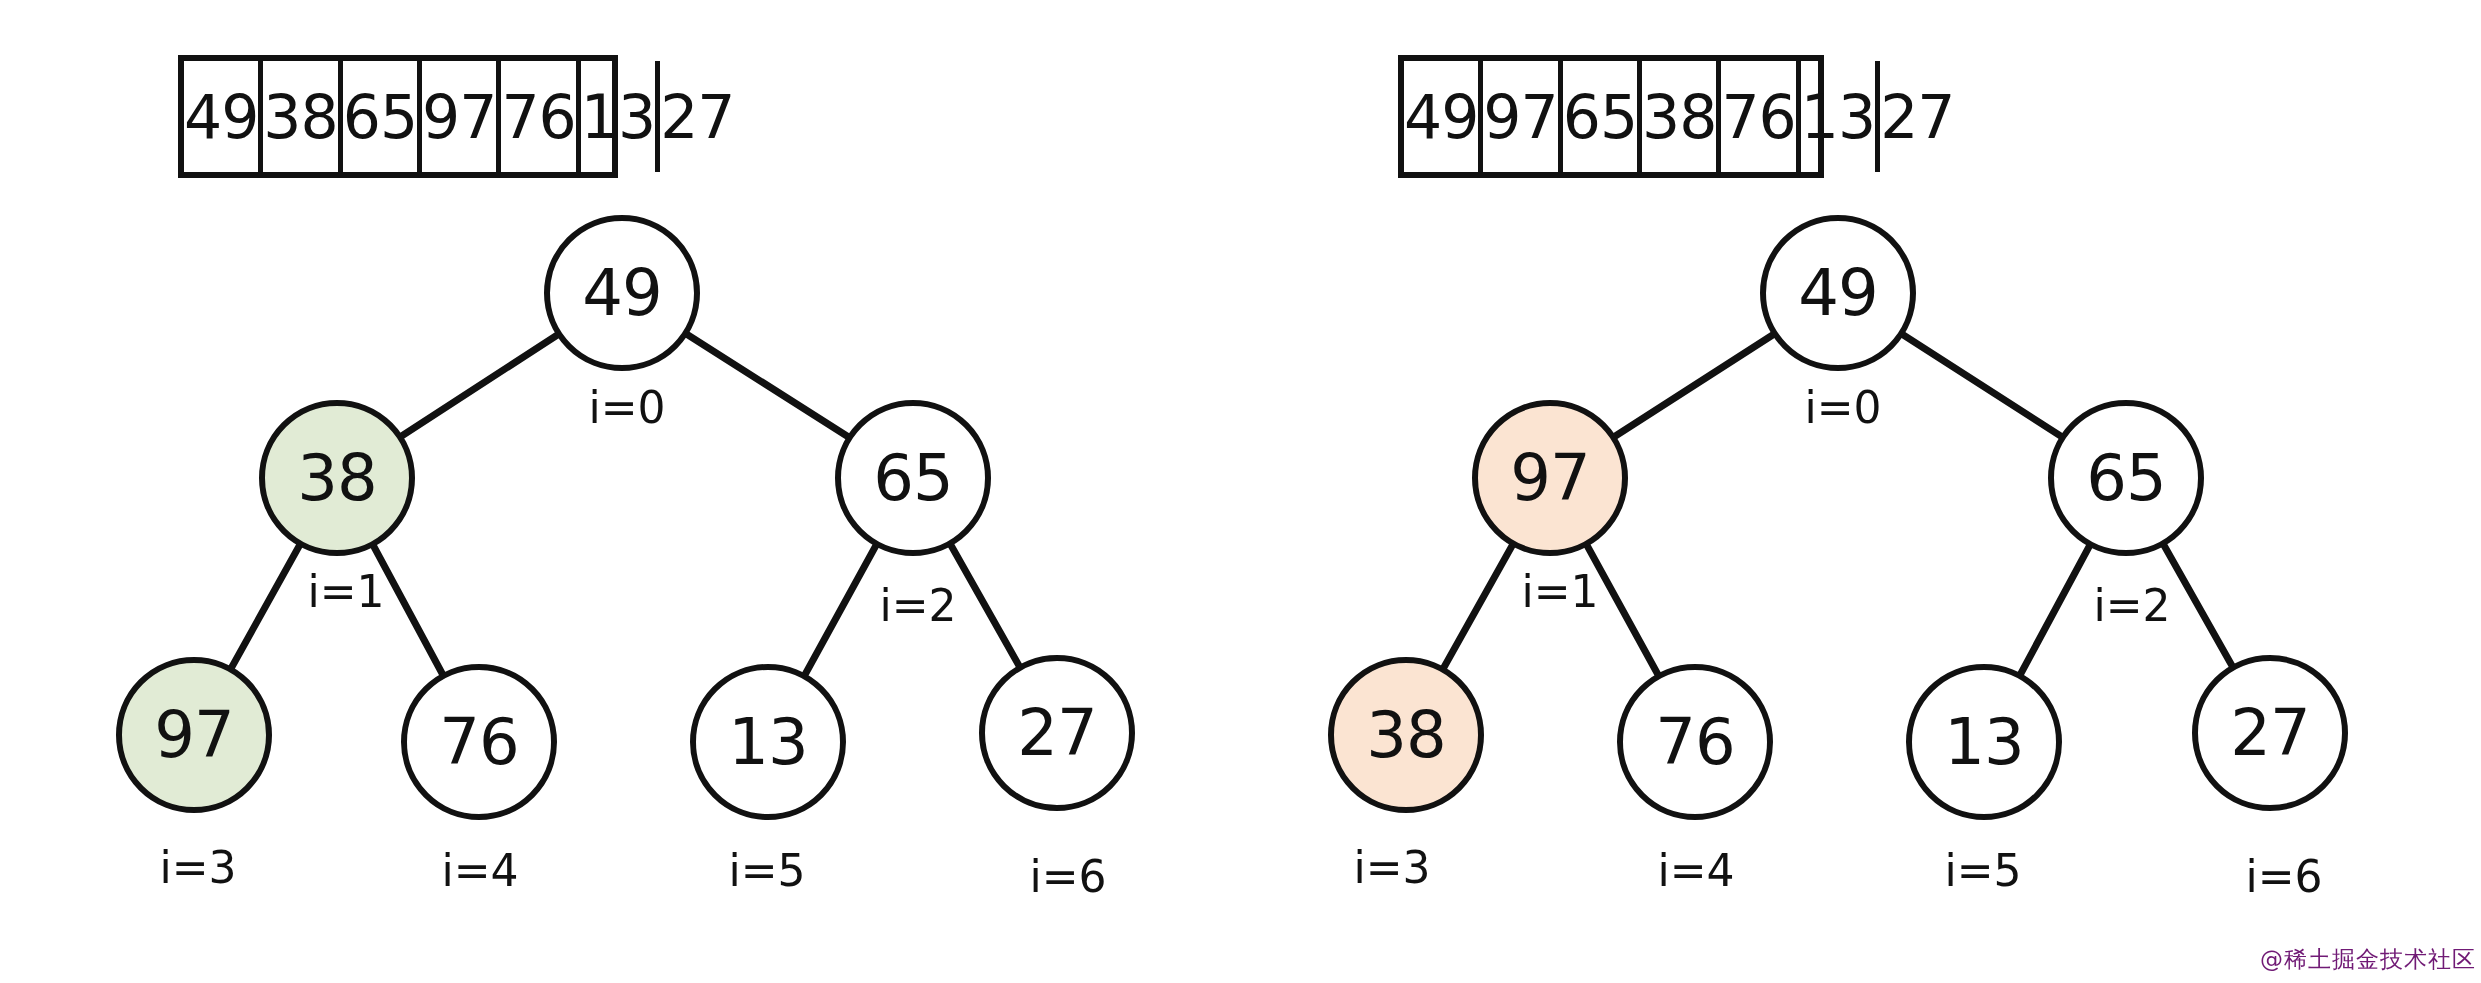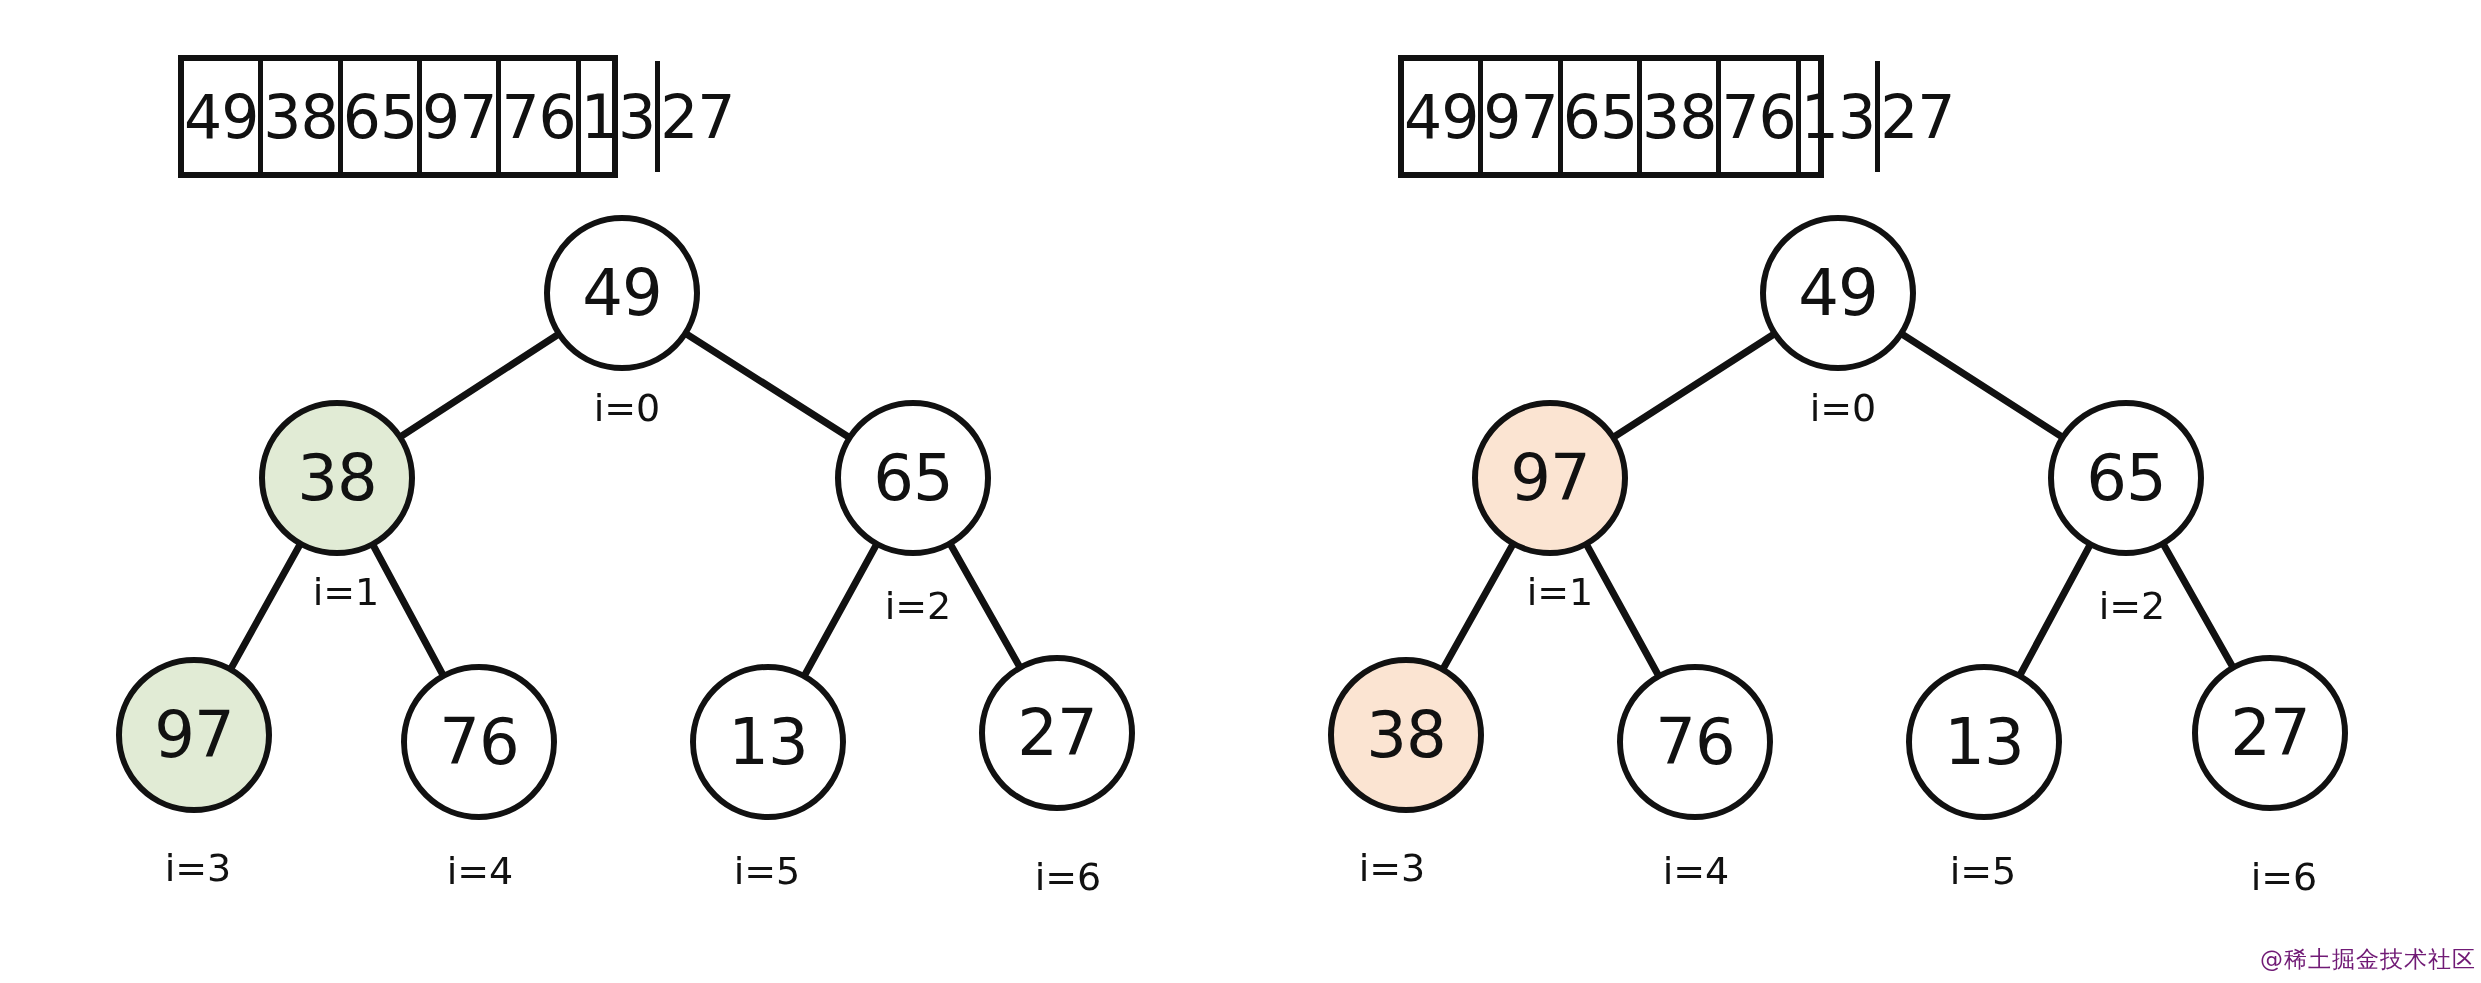--- a/index.html
+++ b/index.html
@@ -32,21 +32,21 @@
     width:144px;height:144px;
     border:6px solid #111;border-radius:50%;
     background:#fff;
     display:flex;align-items:center;justify-content:center;
     transform:translate(-50%,-50%);
     font-size:64px;line-height:1;letter-spacing:-1px;
   }
   .ilabel{
     position:absolute;z-index:1;
     transform:translate(-50%,-50%);
-    font-size:38px;line-height:1;white-space:nowrap;
+    font-size:44px;line-height:1;white-space:nowrap;
   }
   .watermark{
     position:absolute;right:5px;bottom:8px;z-index:3;
     font-size:23px;color:#701a75;letter-spacing:1px;
   }
 </style>
 </head>
 <body>
 
 <div class="canvas">

